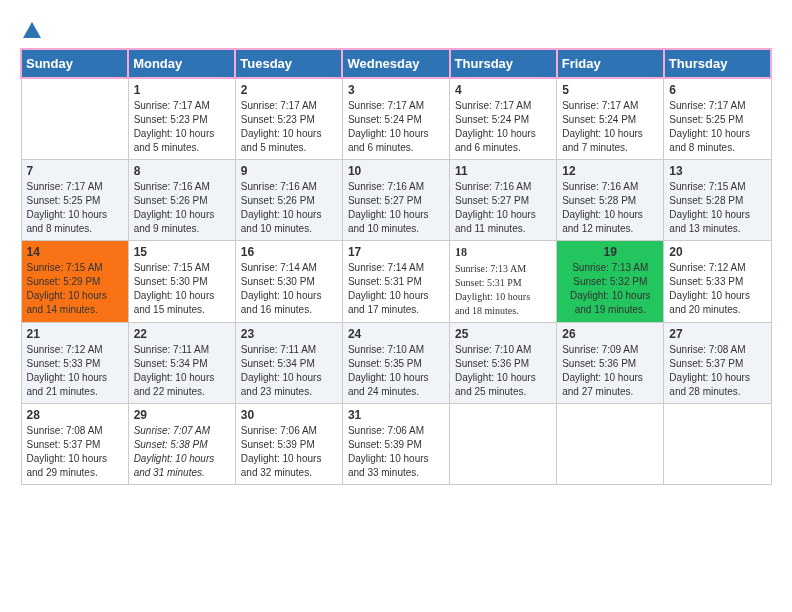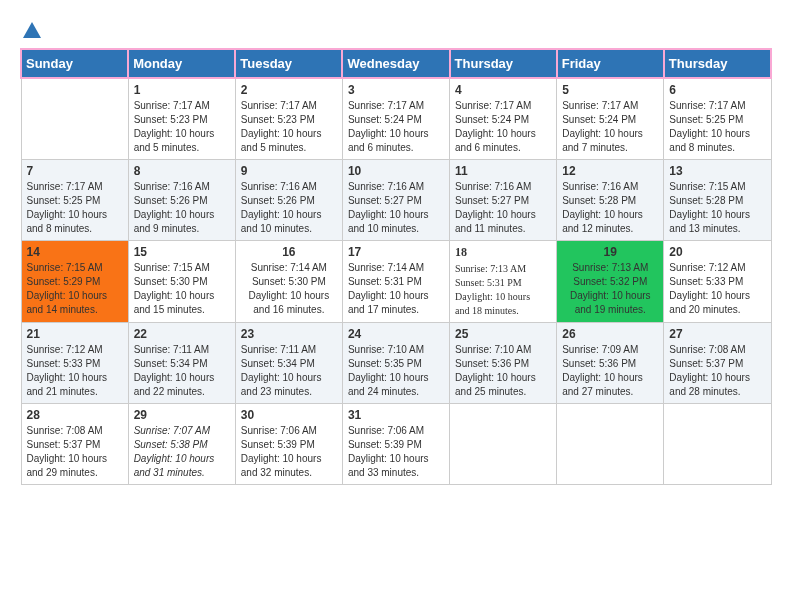--- a/index.html
+++ b/index.html
@@ -215,21 +215,21 @@
 Daylight: 10 hours
 and 14 minutes.</div>
         </td>
         <td style="background: rgb(255, 255, 255);">
           <span class="day-number">15</span>
           <div class="day-info" style="white-space: pre-line;">Sunrise: 7:15 AM
 Sunset: 5:30 PM
 Daylight: 10 hours
 and 15 minutes.</div>
         </td>
-        <td style="background: rgb(255, 255, 255); text-align: center;">
+        <td style="background: rgb(255, 255, 255);">
           <span class="day-number">16</span>
           <div class="day-info" style="white-space: pre-line;">Sunrise: 7:14 AM
 Sunset: 5:30 PM
 Daylight: 10 hours
 and 16 minutes.</div>
         </td>
         <td style="background: rgb(255, 255, 255); margin-left: 23px;">
           <span class="day-number">17</span>
           <div class="day-info" style="white-space: pre-line;">Sunrise: 7:14 AM
 Sunset: 5:31 PM

